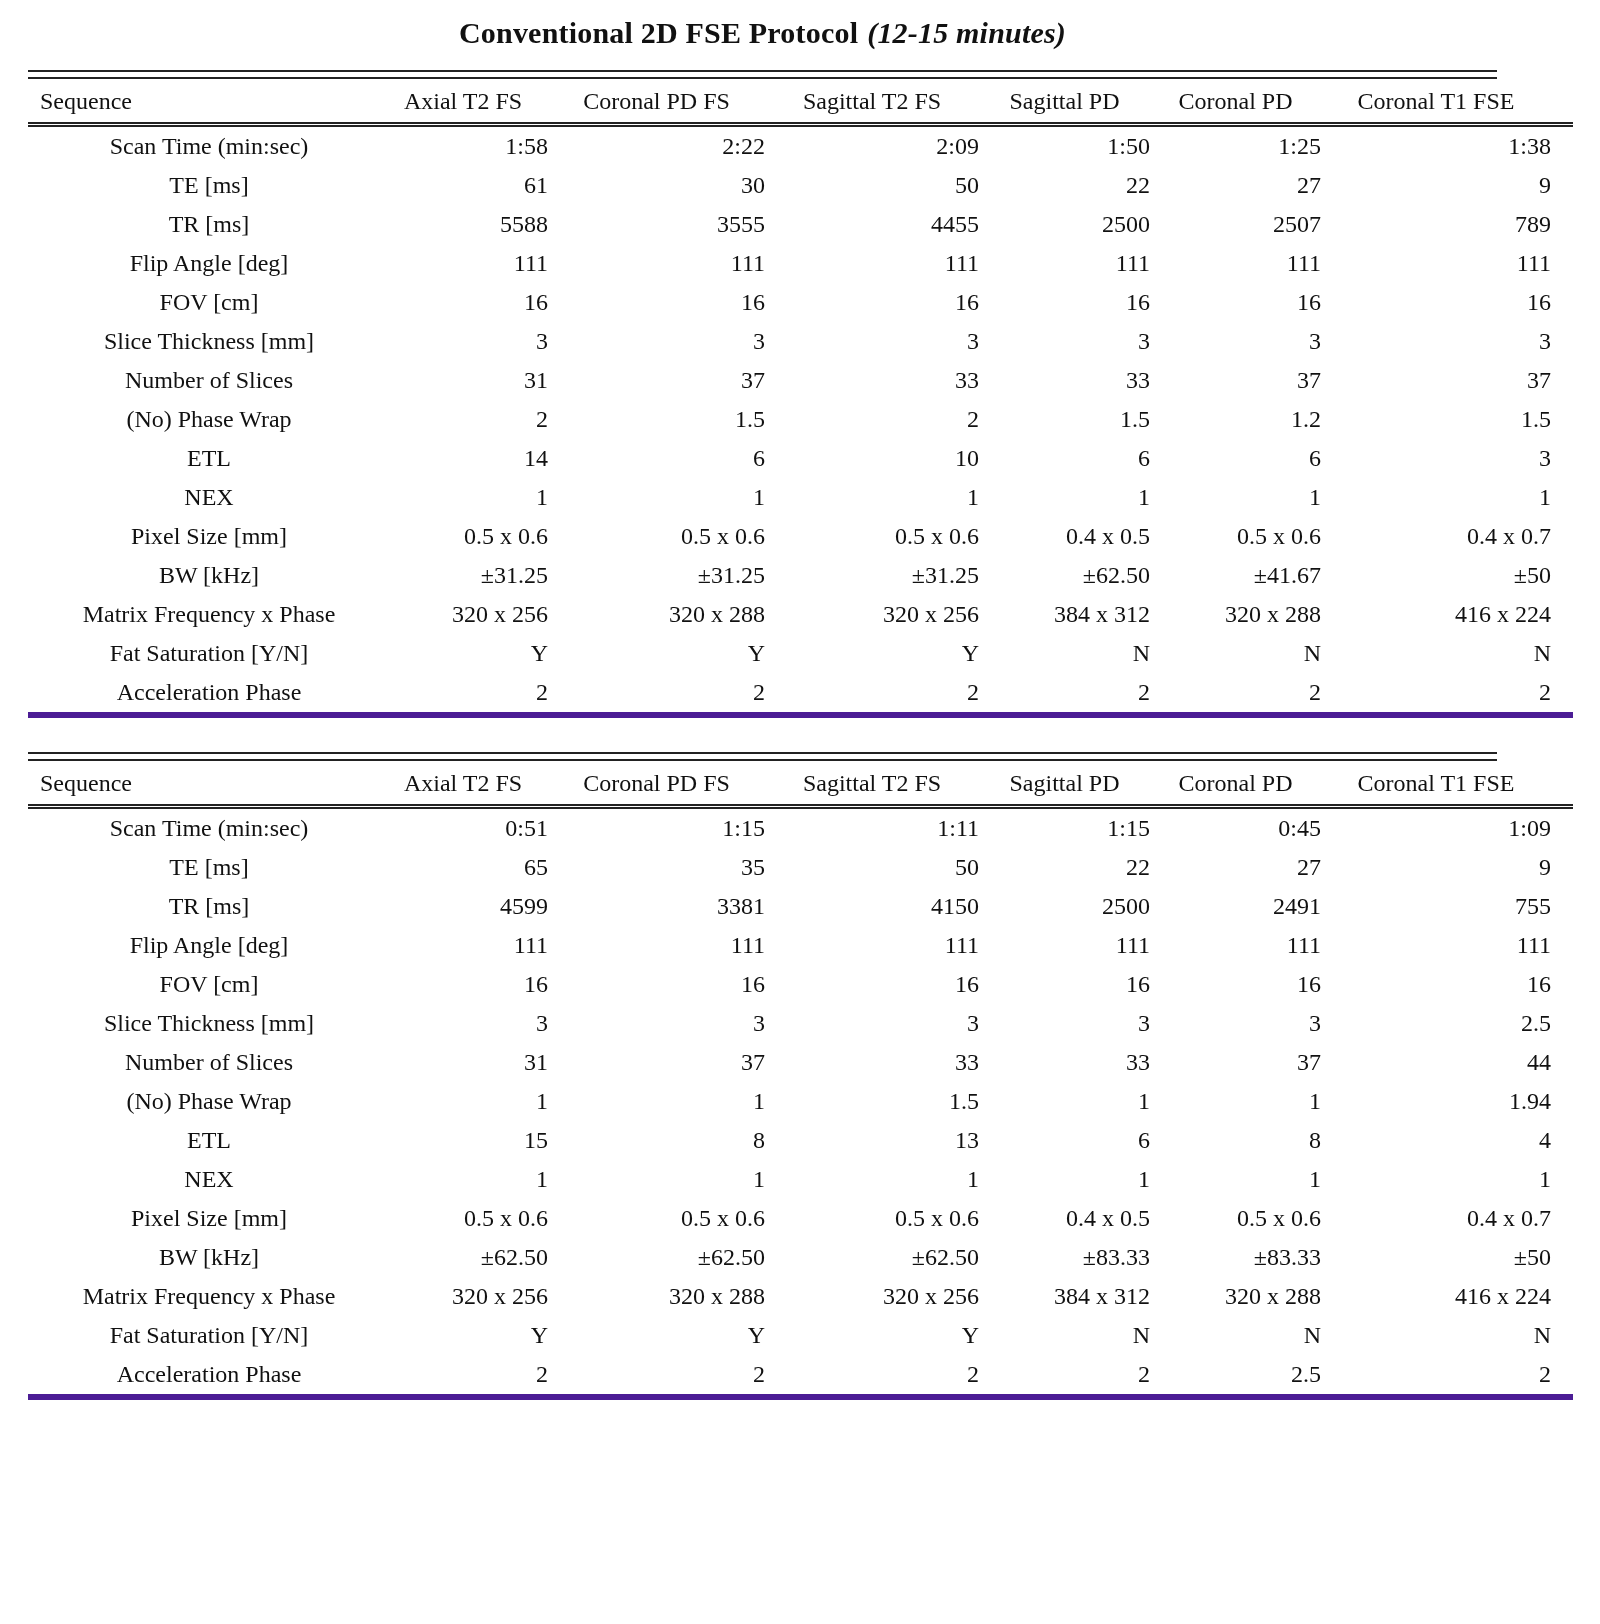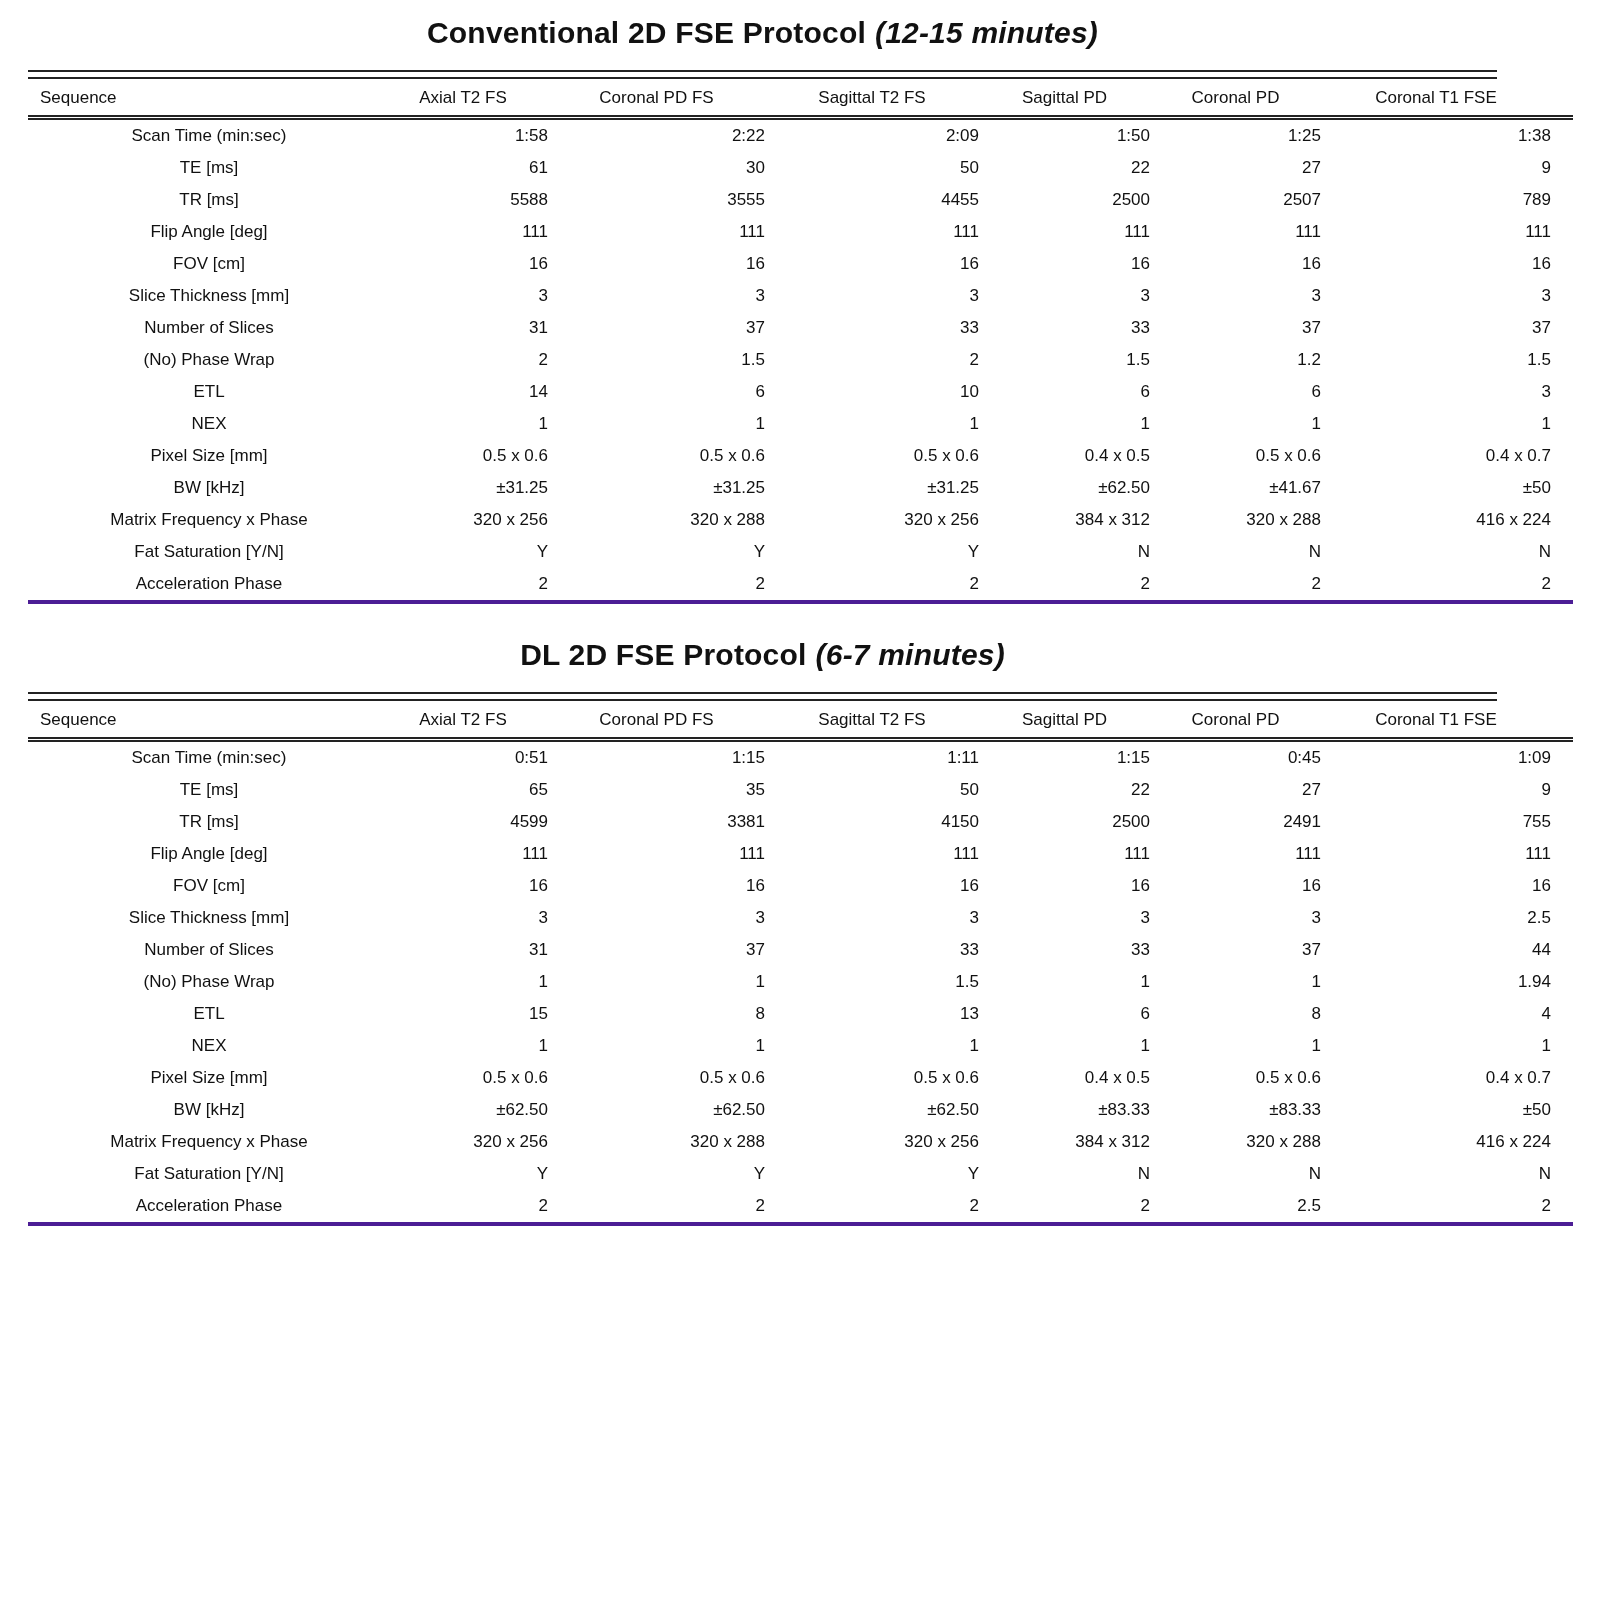--- a/index.html
+++ b/index.html
@@ -5,21 +5,21 @@
   html, body {
     margin: 0;
     padding: 0;
     background: #ffffff;
     color: #111111;
   }
   .sheet {
     width: 1525px;
     box-sizing: border-box;
     padding: 6px 28px 24px 28px;
-    font-family: Liberation Sans, sans-serif;
+    font-family: Liberation Serif, serif;
   }
   .tbl-section { margin: 0; }
   .tbl-section + .tbl-section { margin-top: 34px; }
   .tbl-title {
     text-align: center;
     font-size: 30px;
     font-weight: 700;
     margin: 10px 0 20px 0;
     letter-spacing: 0.2px;
   }
@@ -29,22 +29,22 @@
   }
   .rule-double {
     height: 5px;
     border-top: 2px solid #222;
     border-bottom: 2px solid #222;
   }
   table.proto-table {
     width: 100%;
     border-collapse: collapse;
     table-layout: fixed;
-    font-size: 17px;
-    border-bottom: 4px solid #4c1d95;
+    font-size: 24px;
+    border-bottom: 6px solid #4c1d95;
   }
   table.proto-table thead th {
     font-weight: 400;
     text-align: center;
     padding: 9px 0 7px 0;
     border-bottom: 5px double #222;
     white-space: nowrap;
     overflow: visible;
   }
   table.proto-table thead th:first-child {
@@ -228,23 +228,20 @@
             <td>2</td>
             <td>2</td>
             <td>2</td>
             <td>2</td>
           </tr>
         </tbody>
       </table>
   </section>
 
   <section class="tbl-section">
-    <div class="tbl-title">
-      <span class="t-main">DL 2D FSE Protocol</span><span class="t-note">(6-7 minutes)</span>
-    </div>
     <div class="rule-double"></div>
     <table class="proto-table">
         <colgroup>
           <col style="width: 350px;">
           <col style="width: 170px;">
           <col style="width: 217px;">
           <col style="width: 214px;">
           <col style="width: 171px;">
           <col style="width: 171px;">
           <col style="width: 252px;">

